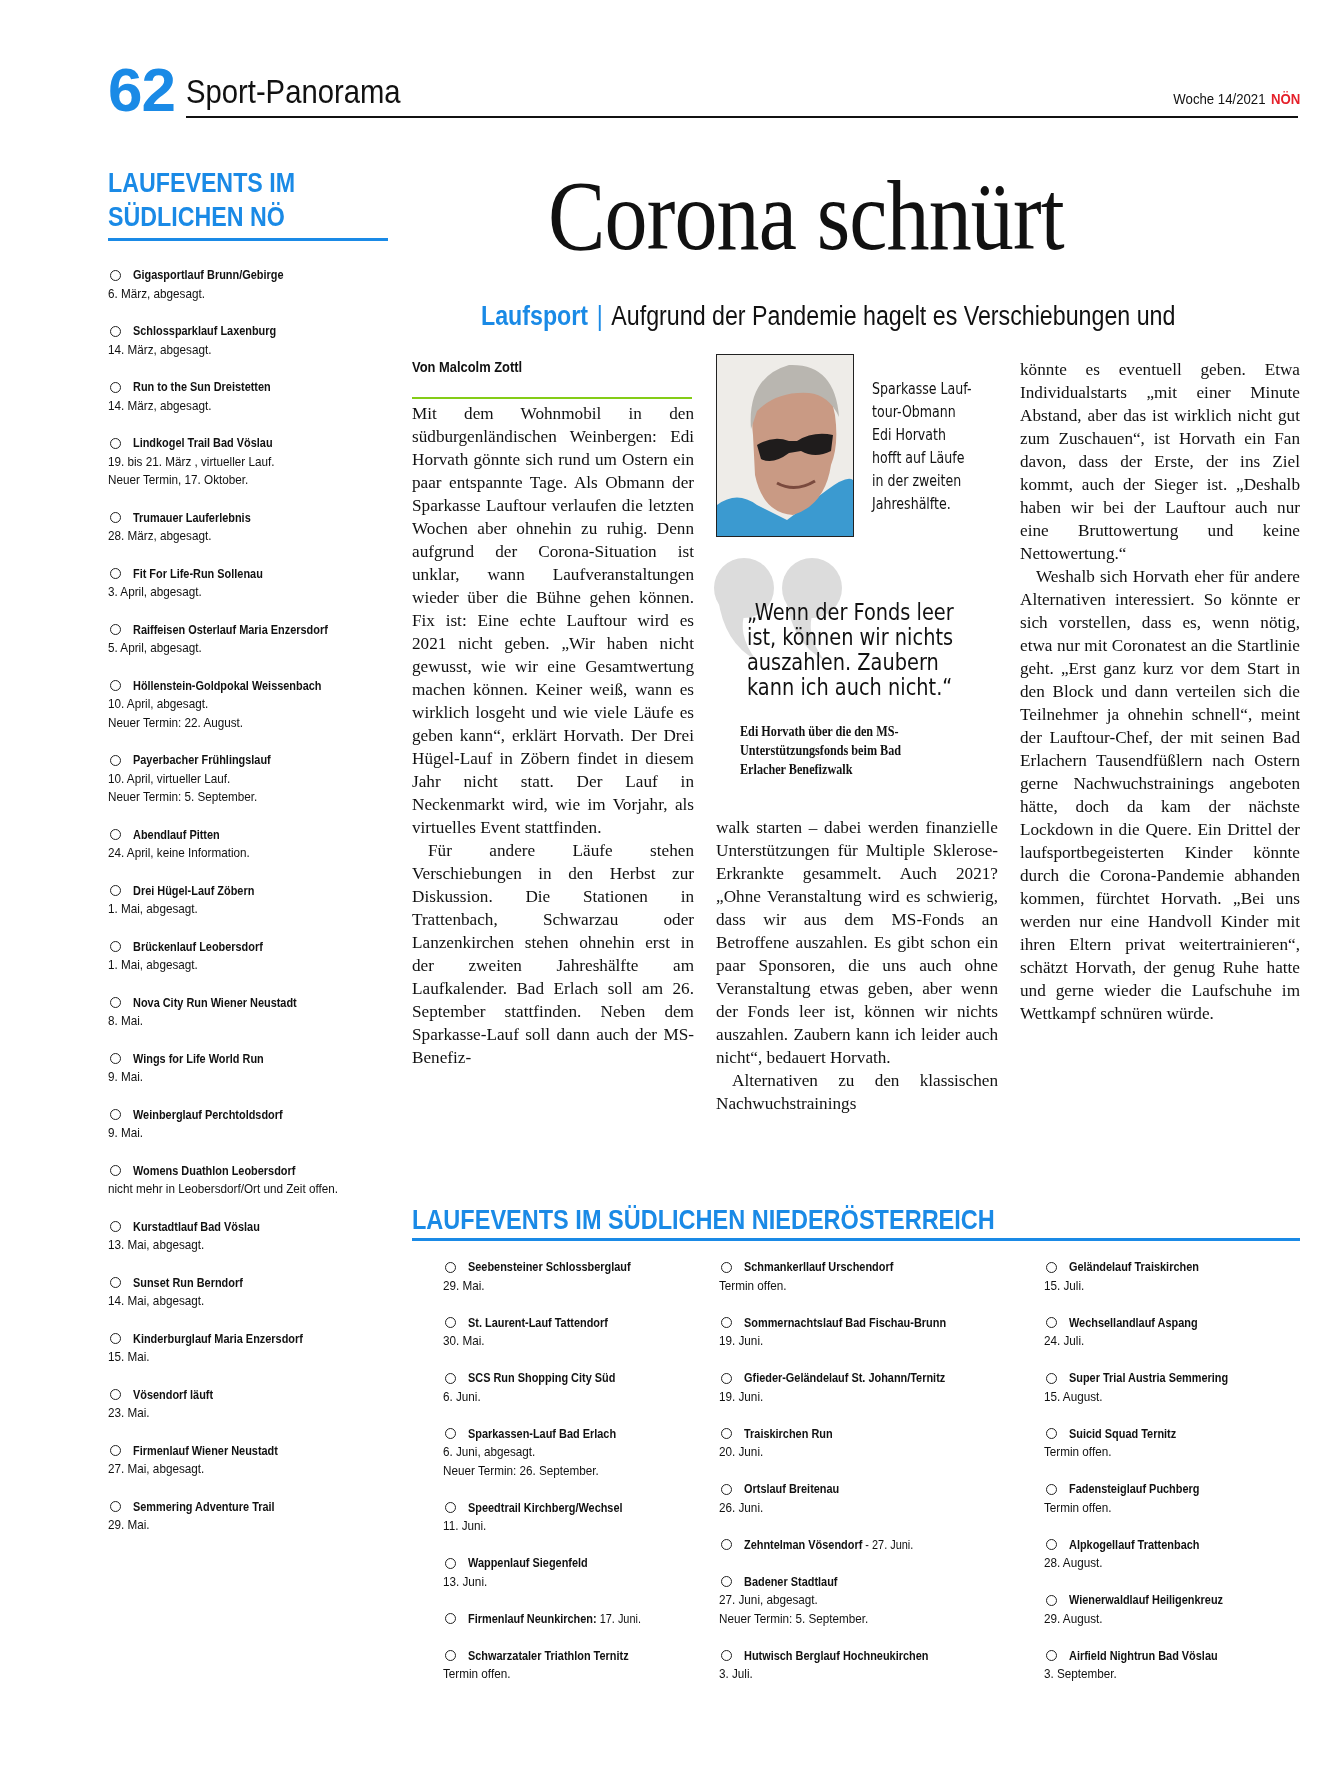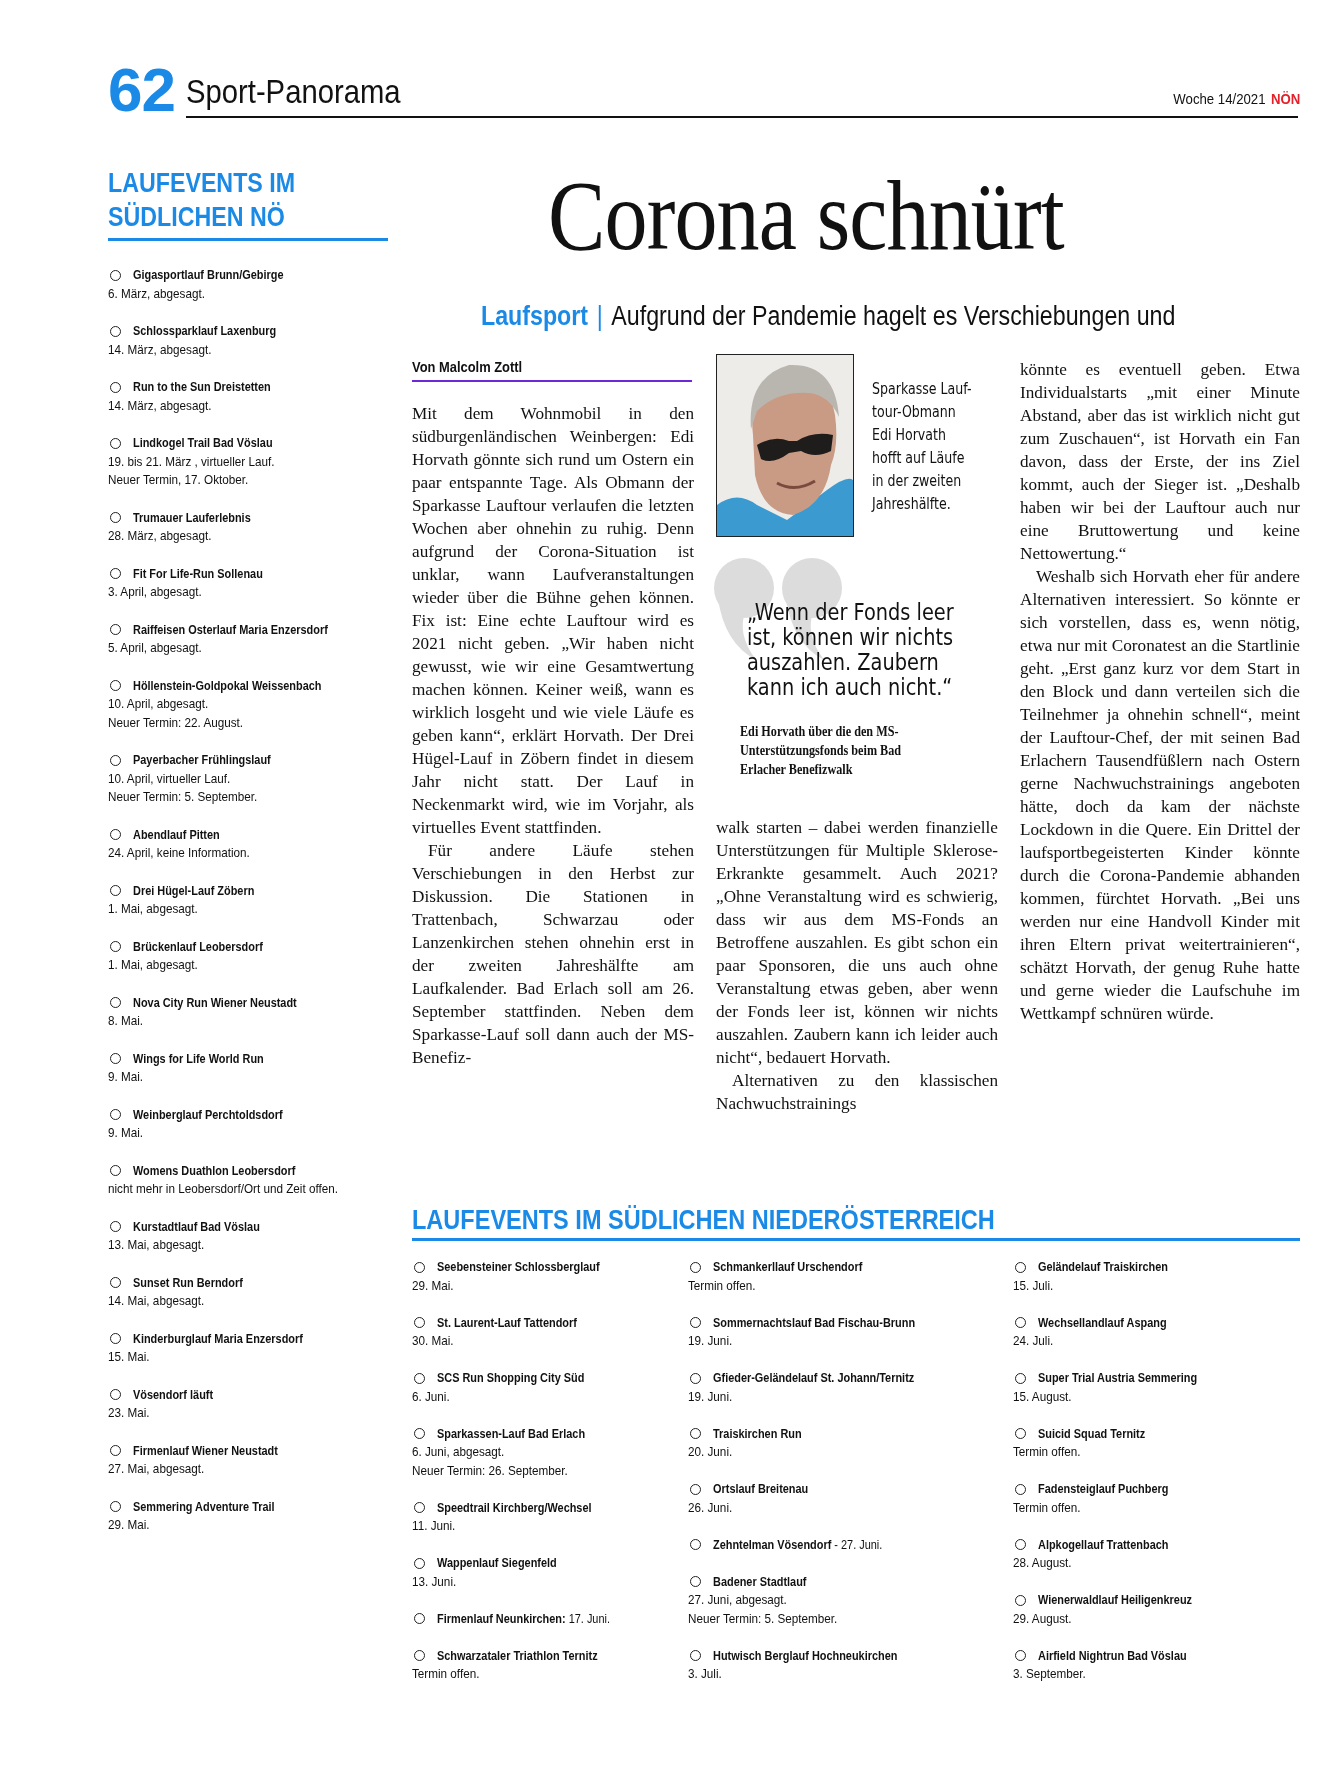--- a/index.html
+++ b/index.html
@@ -26,21 +26,21 @@
   .event .ev-inline { font-weight: normal; }
   .event .ev-line { display: block; white-space: nowrap; transform: scaleX(0.9); transform-origin: left; }
 
   
   #headline { position: absolute; left: 548px; top: 156px; font-family: "Liberation Serif", serif; font-size: 100px; line-height: 120px; margin: 0; font-weight: normal; white-space: nowrap; transform: scaleX(0.86); transform-origin: left; letter-spacing: -1px; }
   #kicker-row { position: absolute; left: 481px; top: 296px; white-space: nowrap; font-family: "Liberation Sans", sans-serif; font-size: 27px; line-height: 40px; transform: scaleX(0.86); transform-origin: left; }
   #kicker { color: #1a8ae6; font-weight: bold; }
   #kicker-sep { color: #1a8ae6; margin: 0 10px; }
 
   
-  #byline { position: absolute; left: 412px; top: 357px; width: 280px; font-family: "Liberation Sans", sans-serif; font-weight: bold; font-size: 15px; line-height: 20px; border-bottom: 2px solid #6d28d9; padding-bottom: 3px; }
+  #byline { position: absolute; left: 412px; top: 357px; width: 280px; font-family: "Liberation Sans", sans-serif; font-weight: bold; font-size: 15px; line-height: 20px; border-bottom: 2px solid #84cc16; padding-bottom: 20px; }
   #byline span { display: inline-block; transform: scaleX(0.86); transform-origin: left; }
 
   
   .col { position: absolute; font-family: "Liberation Serif", serif; font-size: 17.2px; line-height: 23px; text-align: justify; hyphens: manual; }
   .col p { margin: 0; }
   .col p.indent { text-indent: 16px; }
   #col1 { left: 412px; top: 402px; width: 282px; }
   #col2 { left: 716px; top: 816px; width: 282px; }
   #col3 { left: 1020px; top: 358px; width: 280px; }
 
@@ -58,21 +58,21 @@
   #quote-attrib { position: absolute; left: 740px; top: 679px; width: 270px; font-family: Liberation Serif, serif; font-weight: bold; font-size: 14.5px; line-height: 19px; margin-top: 43px; }
   #quote-attrib .a-line { display: block; white-space: nowrap; transform: scaleX(0.84); transform-origin: left; }
 
   
   #bottom-title { position: absolute; left: 412px; top: 1203px; margin: 0; font-family: "Liberation Sans", sans-serif; font-weight: bold; font-size: 28px; line-height: 34px; color: #1a8ae6; white-space: nowrap; transform: scaleX(0.84); transform-origin: left; }
   #bottom-rule { position: absolute; left: 412px; top: 1238px; width: 888px; height: 3px; background: #1a8ae6; }
   .bcol { position: absolute; top: 1258px; width: 290px; }
   #bcol1 { left: 412px; }
   #bcol2 { left: 688px; }
   #bcol3 { left: 1013px; }
-  .bcol .event { margin-bottom: 18.5px; }
+  .bcol .event { margin-bottom: 18.5px; margin-left: 31px; }
 </style>
 </head>
 <body>
 
 <header id="page-header">
   <span id="page-number">62</span>
   <span id="section-title">Sport-Panorama</span>
   <div id="header-rule"></div>
   <span id="issue-info"><span>Woche 14/2021</span> <span class="brand">NÖN</span></span>
 </header>

